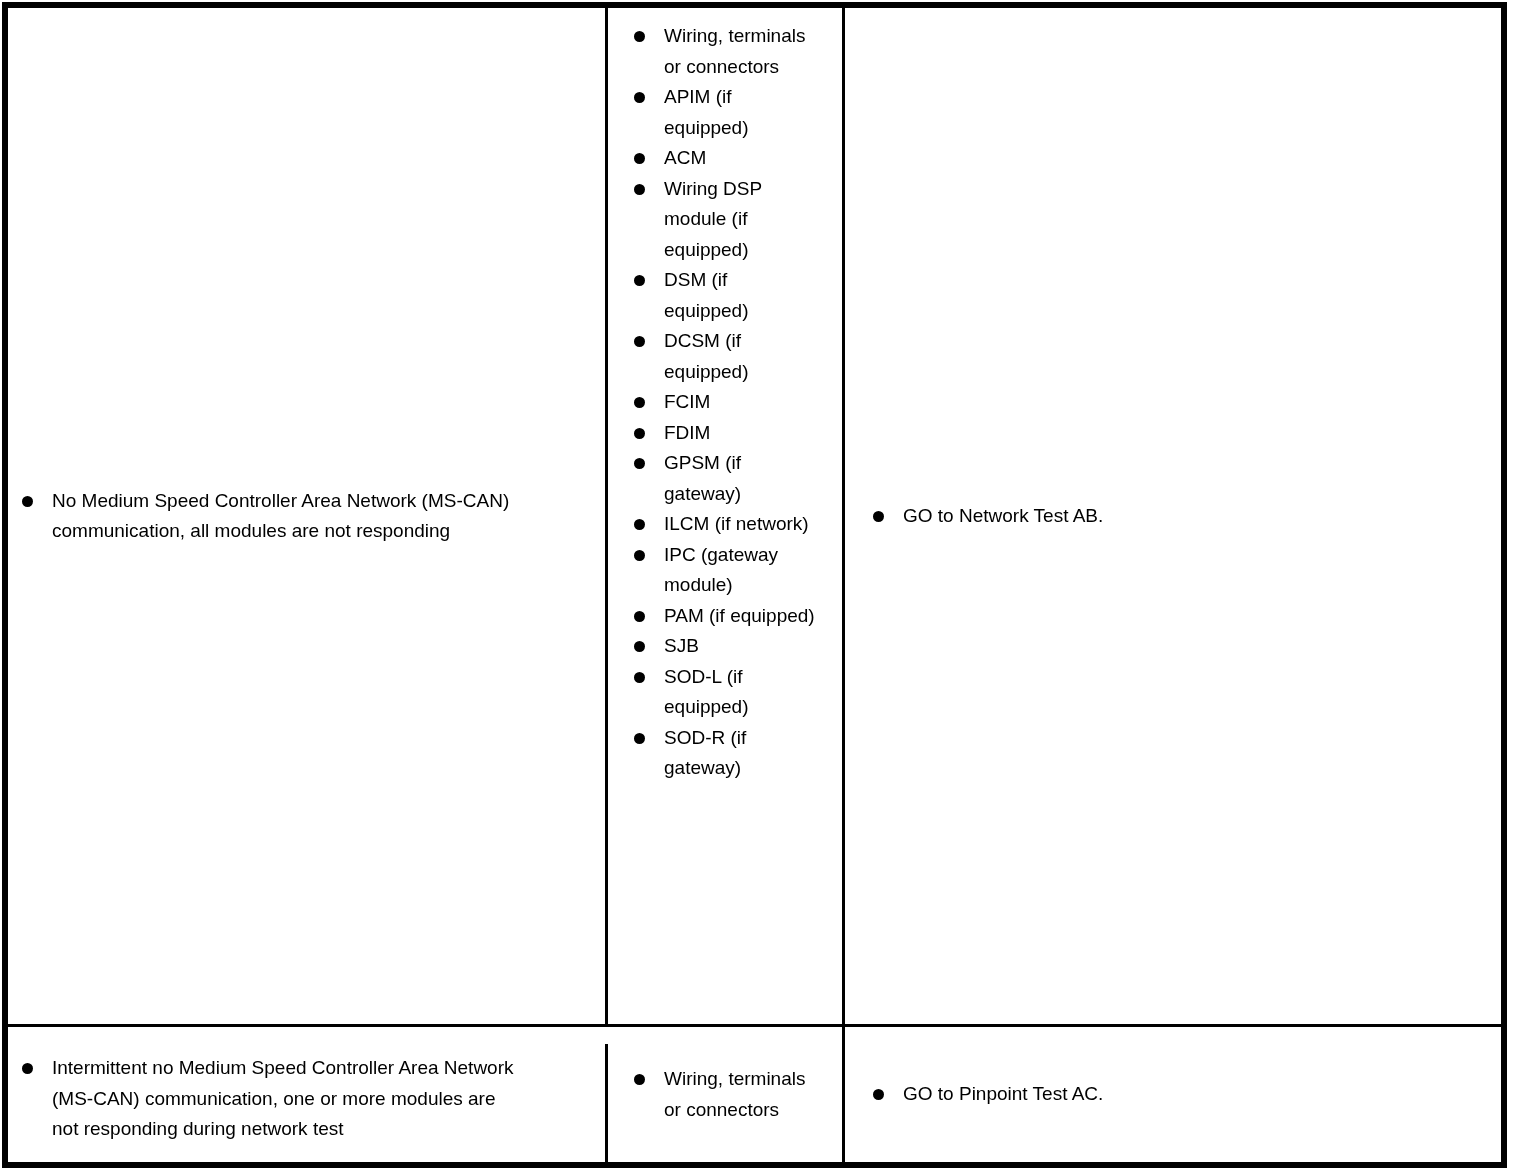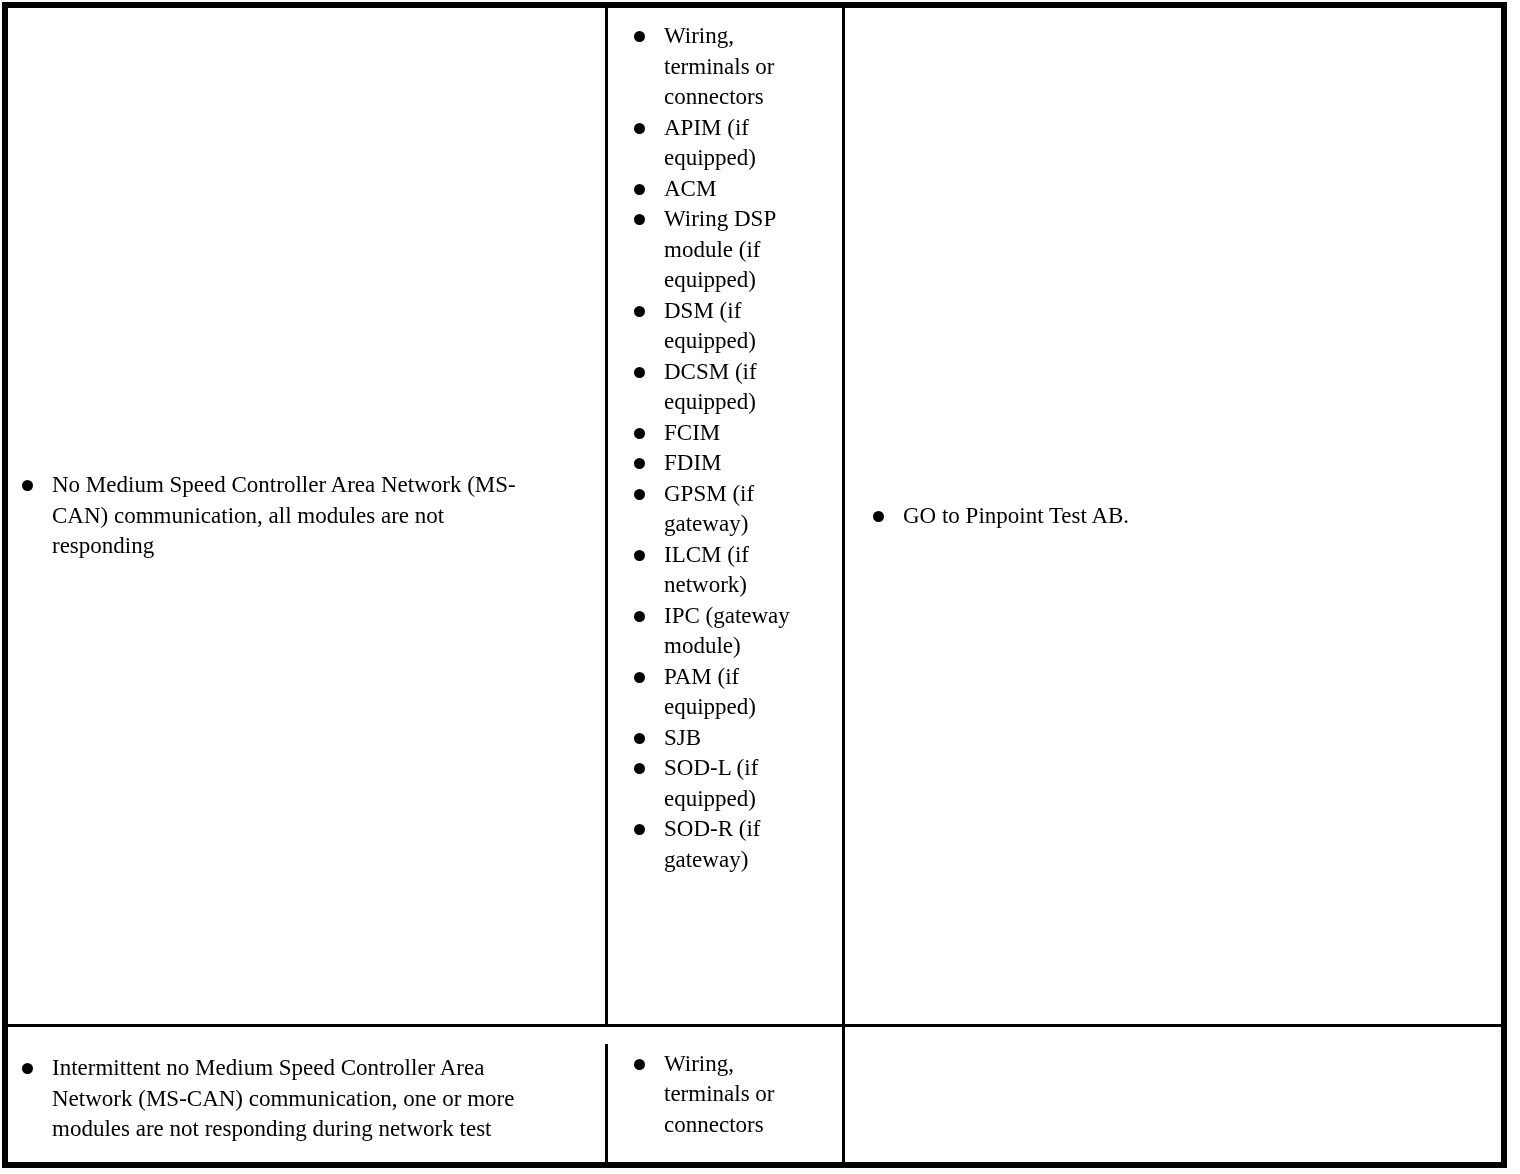--- a/index.html
+++ b/index.html
@@ -54,23 +54,22 @@
 
   
   ul.blist {
     list-style: none;
     margin: 0;
     padding: 0;
   }
   ul.blist > li {
     position: relative;
     padding-left: 30px;
-    font-size: 23px;
+    font-size: 19px;
     line-height: 30.5px;
-    font-family: Liberation Serif, serif;
   }
   ul.blist > li::before {
     content: "";
     position: absolute;
     left: 0;
     top: 10px;
     width: 11px;
     height: 11px;
     border-radius: 50%;
     background: #000000;
@@ -108,31 +107,36 @@
         <li><span>IPC (gateway module)</span></li>
         <li><span>PAM (if equipped)</span></li>
         <li><span>SJB</span></li>
         <li><span>SOD-L (if equipped)</span></li>
         <li><span>SOD-R (if gateway)</span></li>
       </ul>
     </div>
 
     <div class="cell col3 row1 v-center">
       <ul class="blist action-list">
-        <li>GO to Pinpoint Test AB.</li>
+        <li>GO to Network Test AB.</li>
       </ul>
     </div>
 
     <div class="cell col1 row2 v-top">
       <ul class="blist symptom-list">
         <li>Intermittent no Medium Speed Controller Area Network (MS-CAN) communication, one or more modules are not responding during network test</li>
       </ul>
     </div>
 
     <div class="cell col2 row2 v-center">
       <ul class="blist source-list">
         <li><span>Wiring, terminals or connectors</span></li>
       </ul>
     </div>
 
+    <div class="cell col3 row2 v-center">
+      <ul class="blist action-list">
+        <li>GO to Pinpoint Test AC.</li>
+      </ul>
+    </div>
 
   </div>
 </div>
 
 </body></html>

